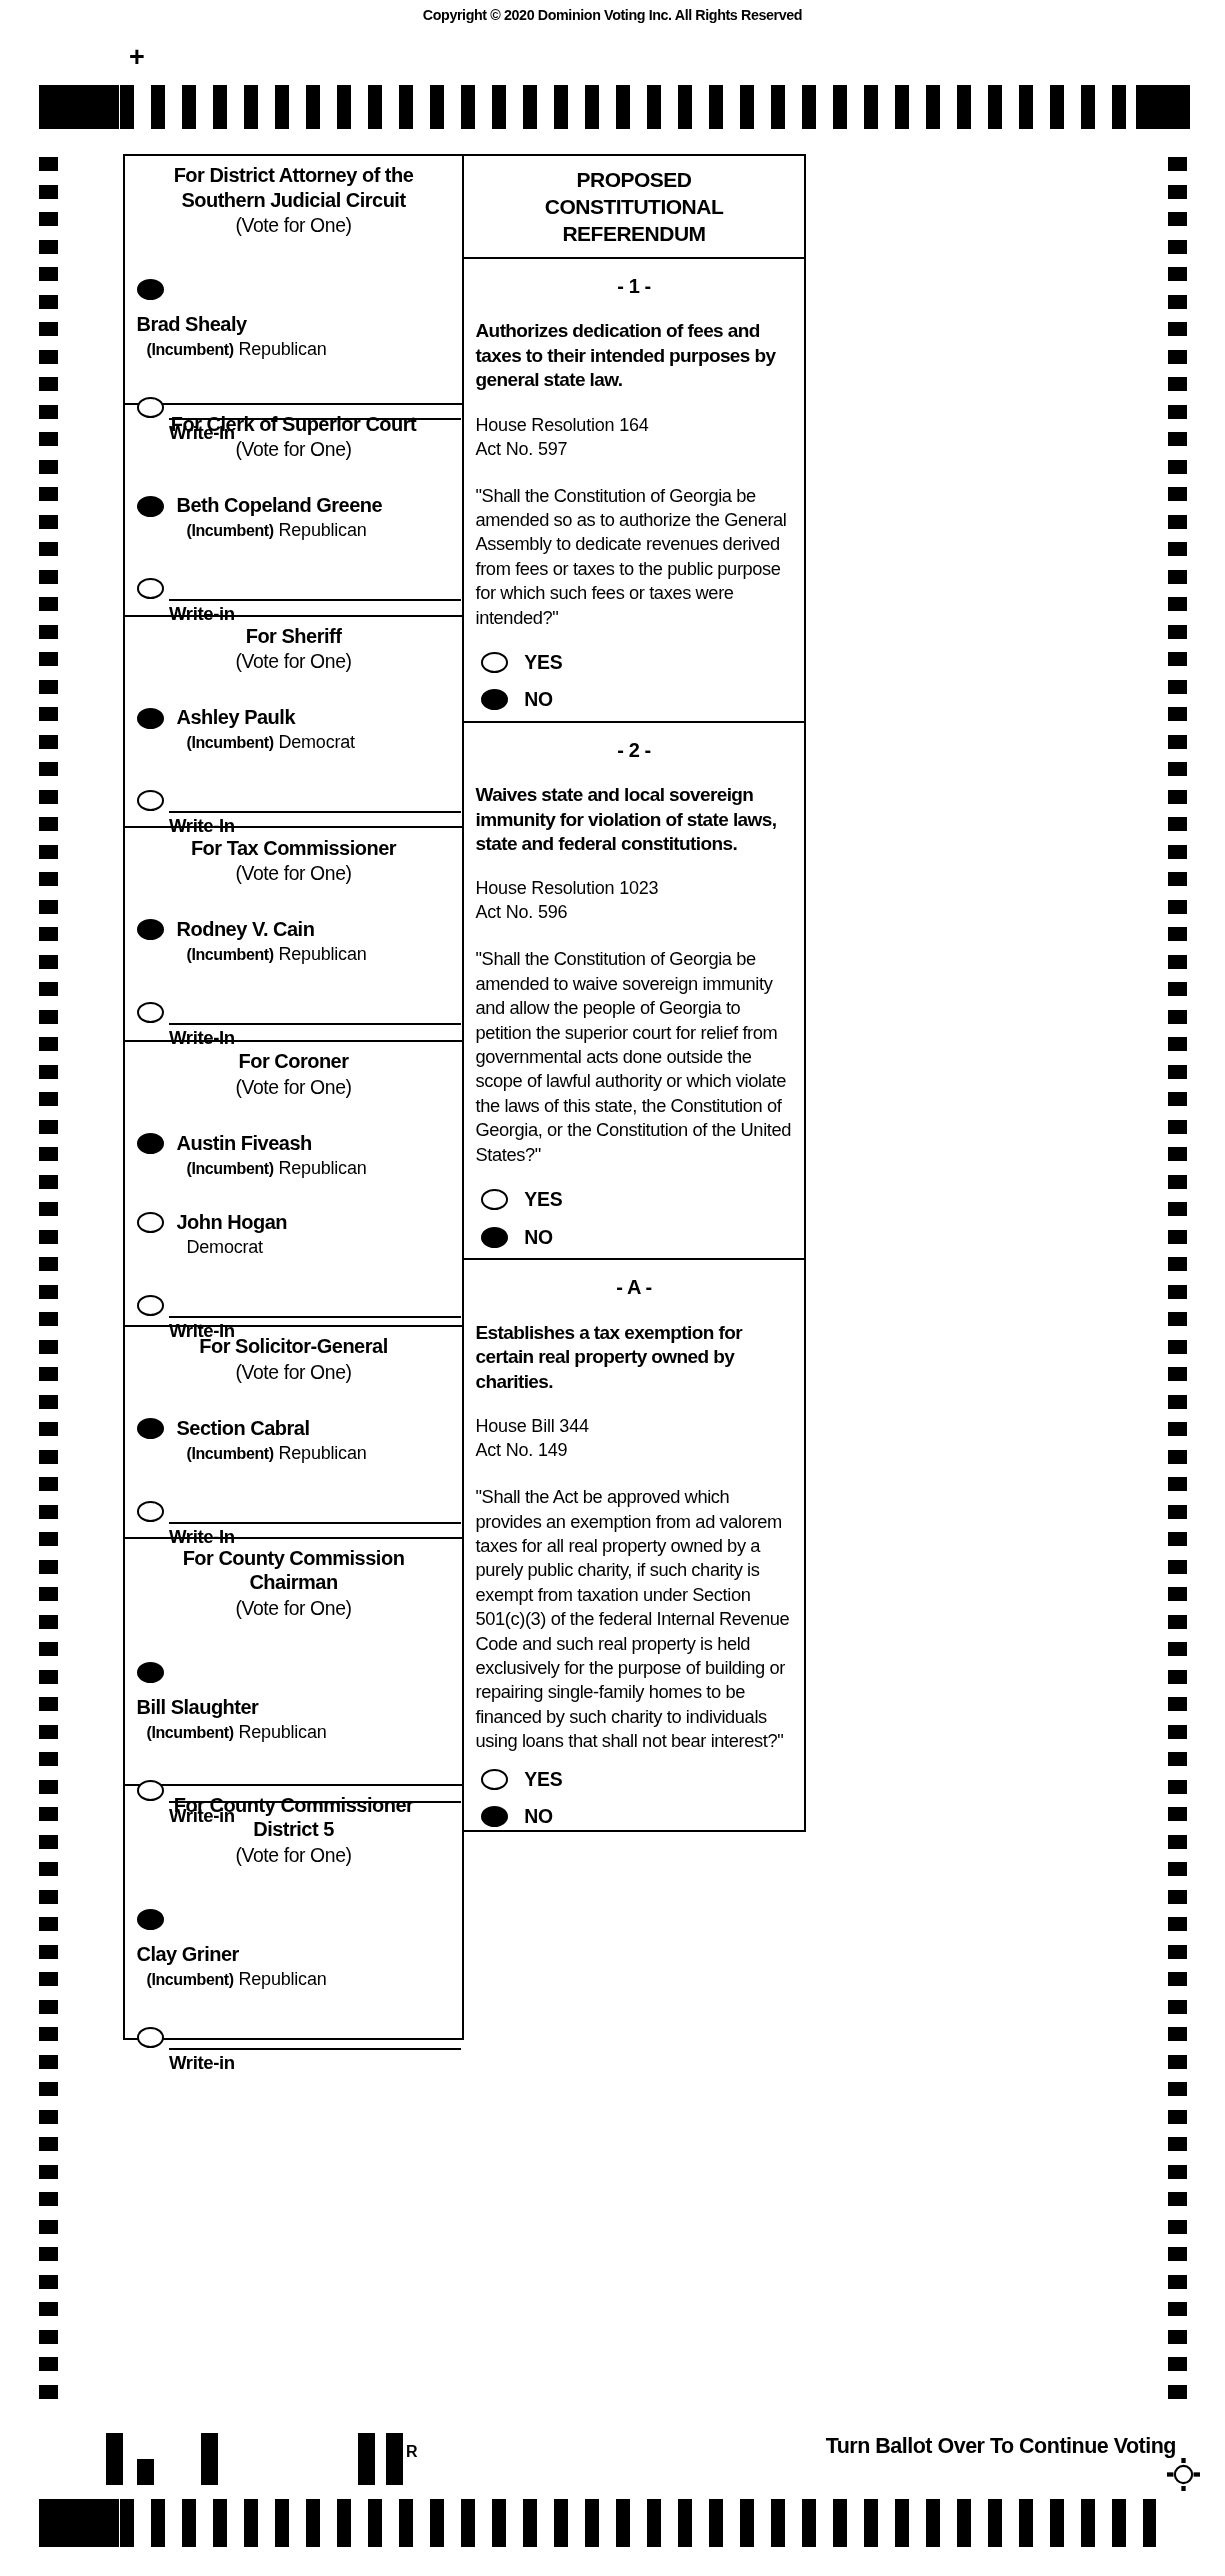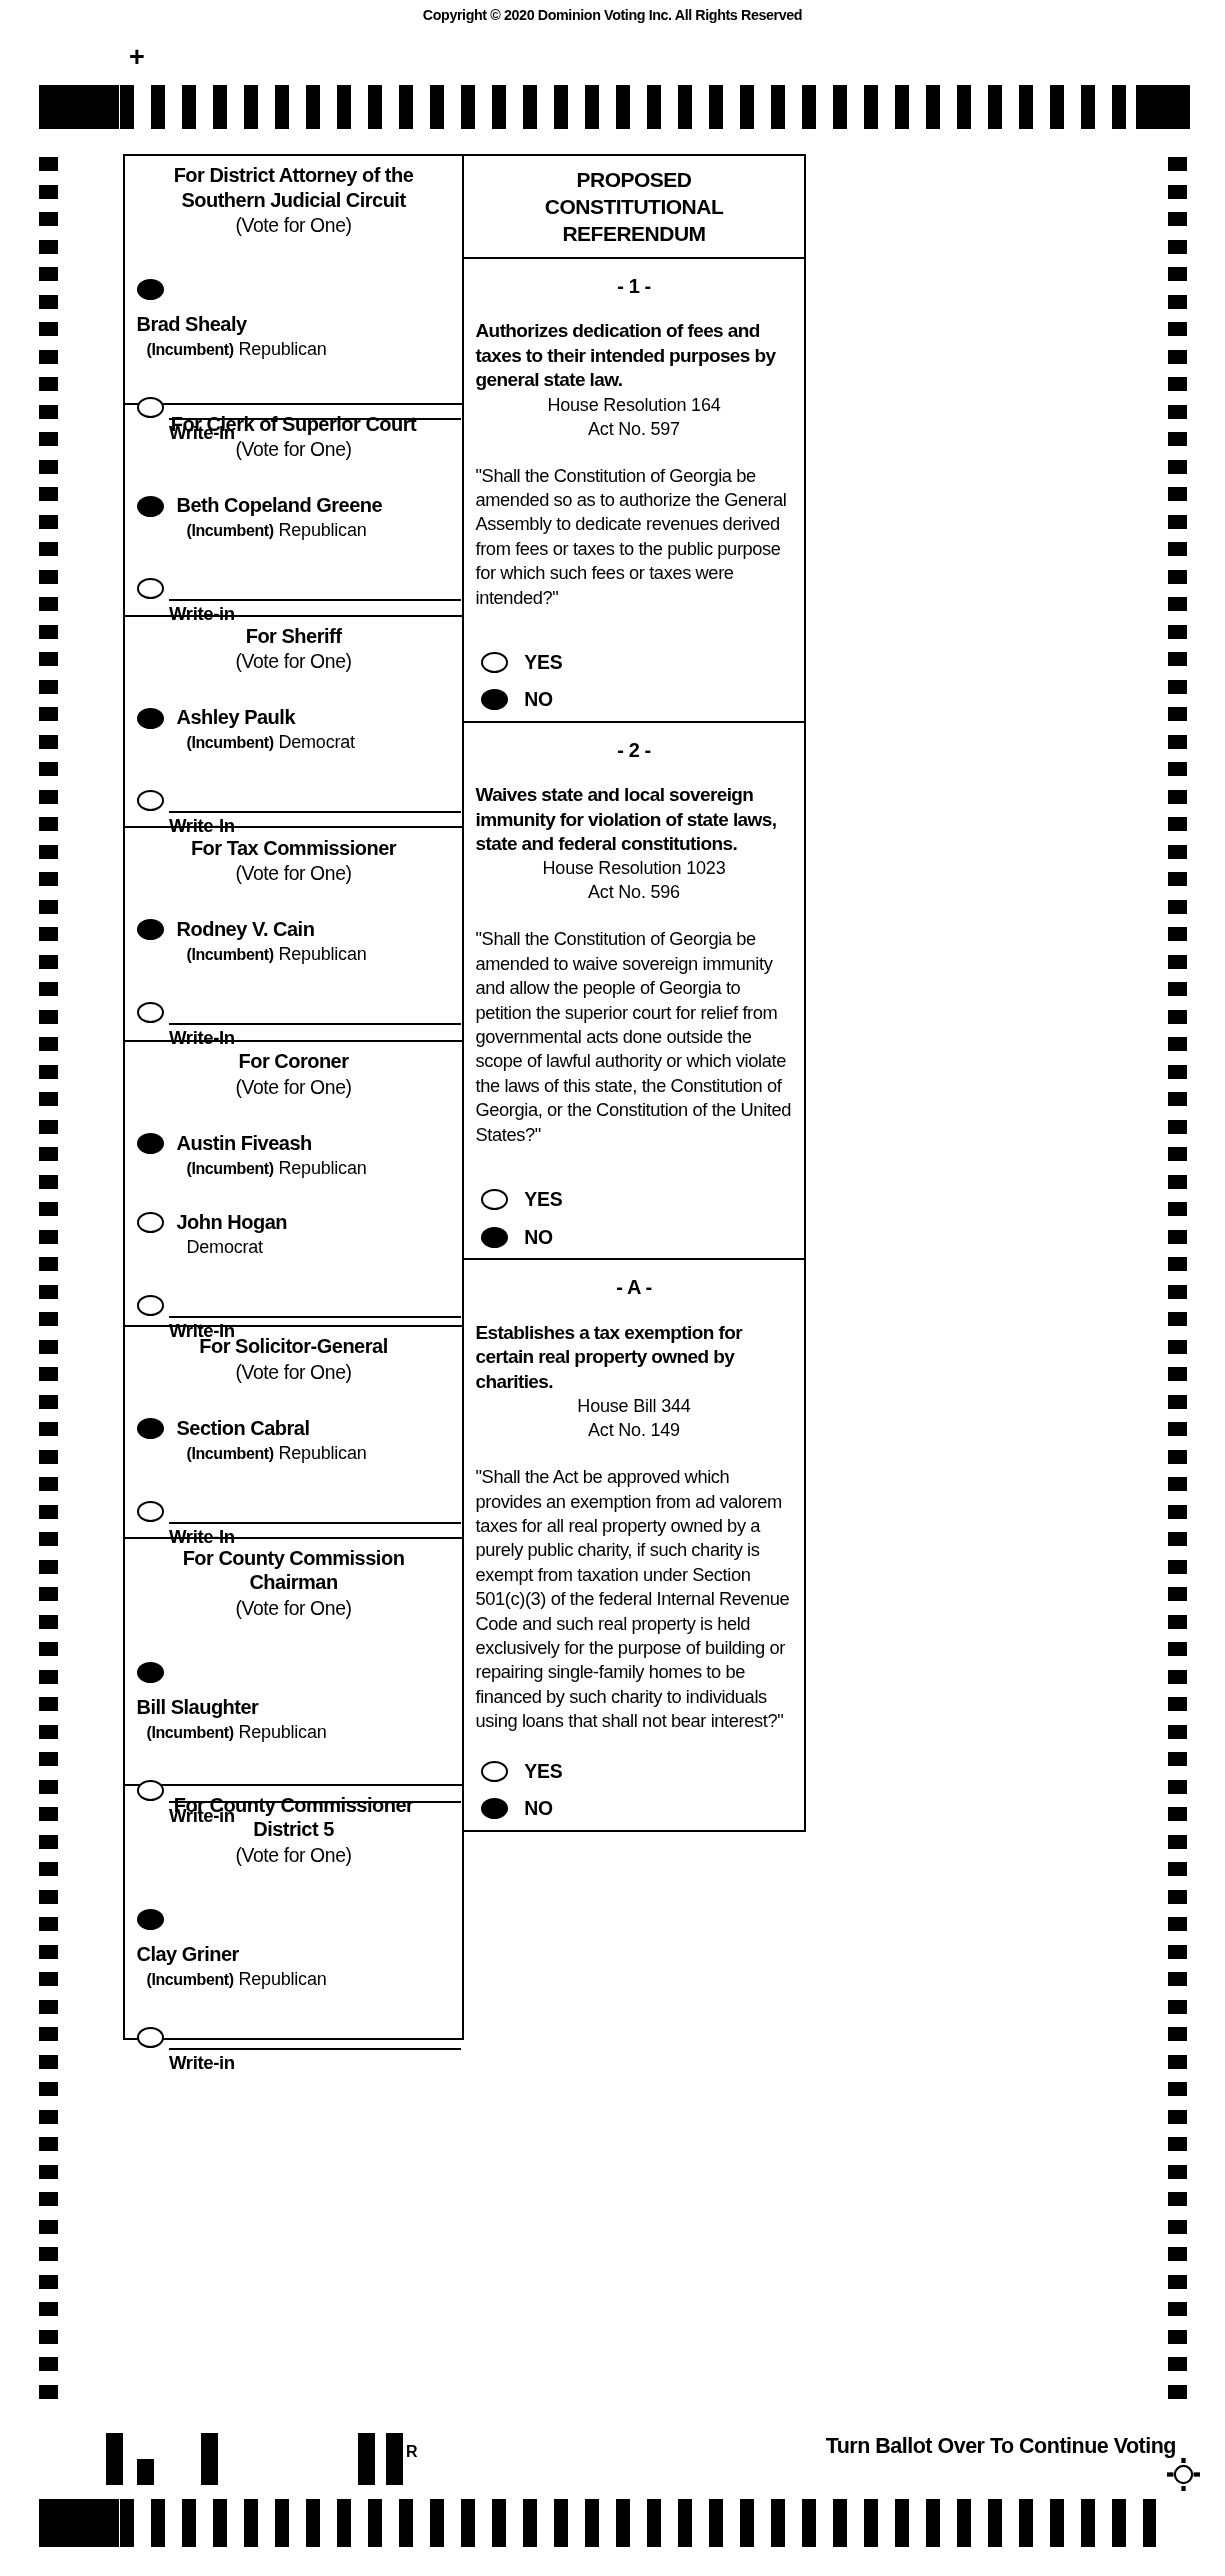--- a/index.html
+++ b/index.html
@@ -40,21 +40,21 @@
   .c-detail .inc{font-weight:bold;font-size:16px;letter-spacing:-0.4px;}
   .empty-row{padding-left:11.5px;margin-top:37px;}
   .writein{margin-top:auto;margin-left:44px;margin-right:1.4px;}
   .wi-line{border-top:2.2px solid #000;height:0;}
   .wi-label{font-size:18.6px;font-weight:bold;padding-top:2.2px;letter-spacing:-0.4px;}
   
   .mbox{padding:0 11.5px;}
   .m-header{justify-content:center;text-align:center;font-weight:bold;font-size:21px;line-height:27px;letter-spacing:-0.5px;align-items:center;}
   .m-num{text-align:center;font-weight:bold;font-size:20px;margin-top:16px;letter-spacing:-0.4px;}
   .m-summary{font-weight:bold;font-size:19px;line-height:24.4px;margin-top:21.5px;letter-spacing:-0.6px;}
-  .m-refs{font-size:18px;line-height:24px;letter-spacing:-0.2px;text-align:center;}
+  .m-refs{font-size:18px;line-height:24px;margin-top:20px;letter-spacing:-0.2px;}
   .m-question{font-size:18.3px;line-height:24.4px;margin-top:23px;letter-spacing:-0.4px;}
   .m-opts{margin-top:auto;padding-bottom:10px;}
   .m-opt{display:flex;gap:16px;align-items:center;margin-top:14.3px;padding-left:5.7px;}
   .m-opt .lbl{font-weight:bold;font-size:19.4px;letter-spacing:-0.2px;}
   
   .code-bar{background:#000;}
   .reg-letter{font-size:16px;font-weight:bold;}
   .turn-over{top:2434px;right:49px;font-size:21.5px;font-weight:bold;letter-spacing:-0.5px;}
 </style>
 </head>

